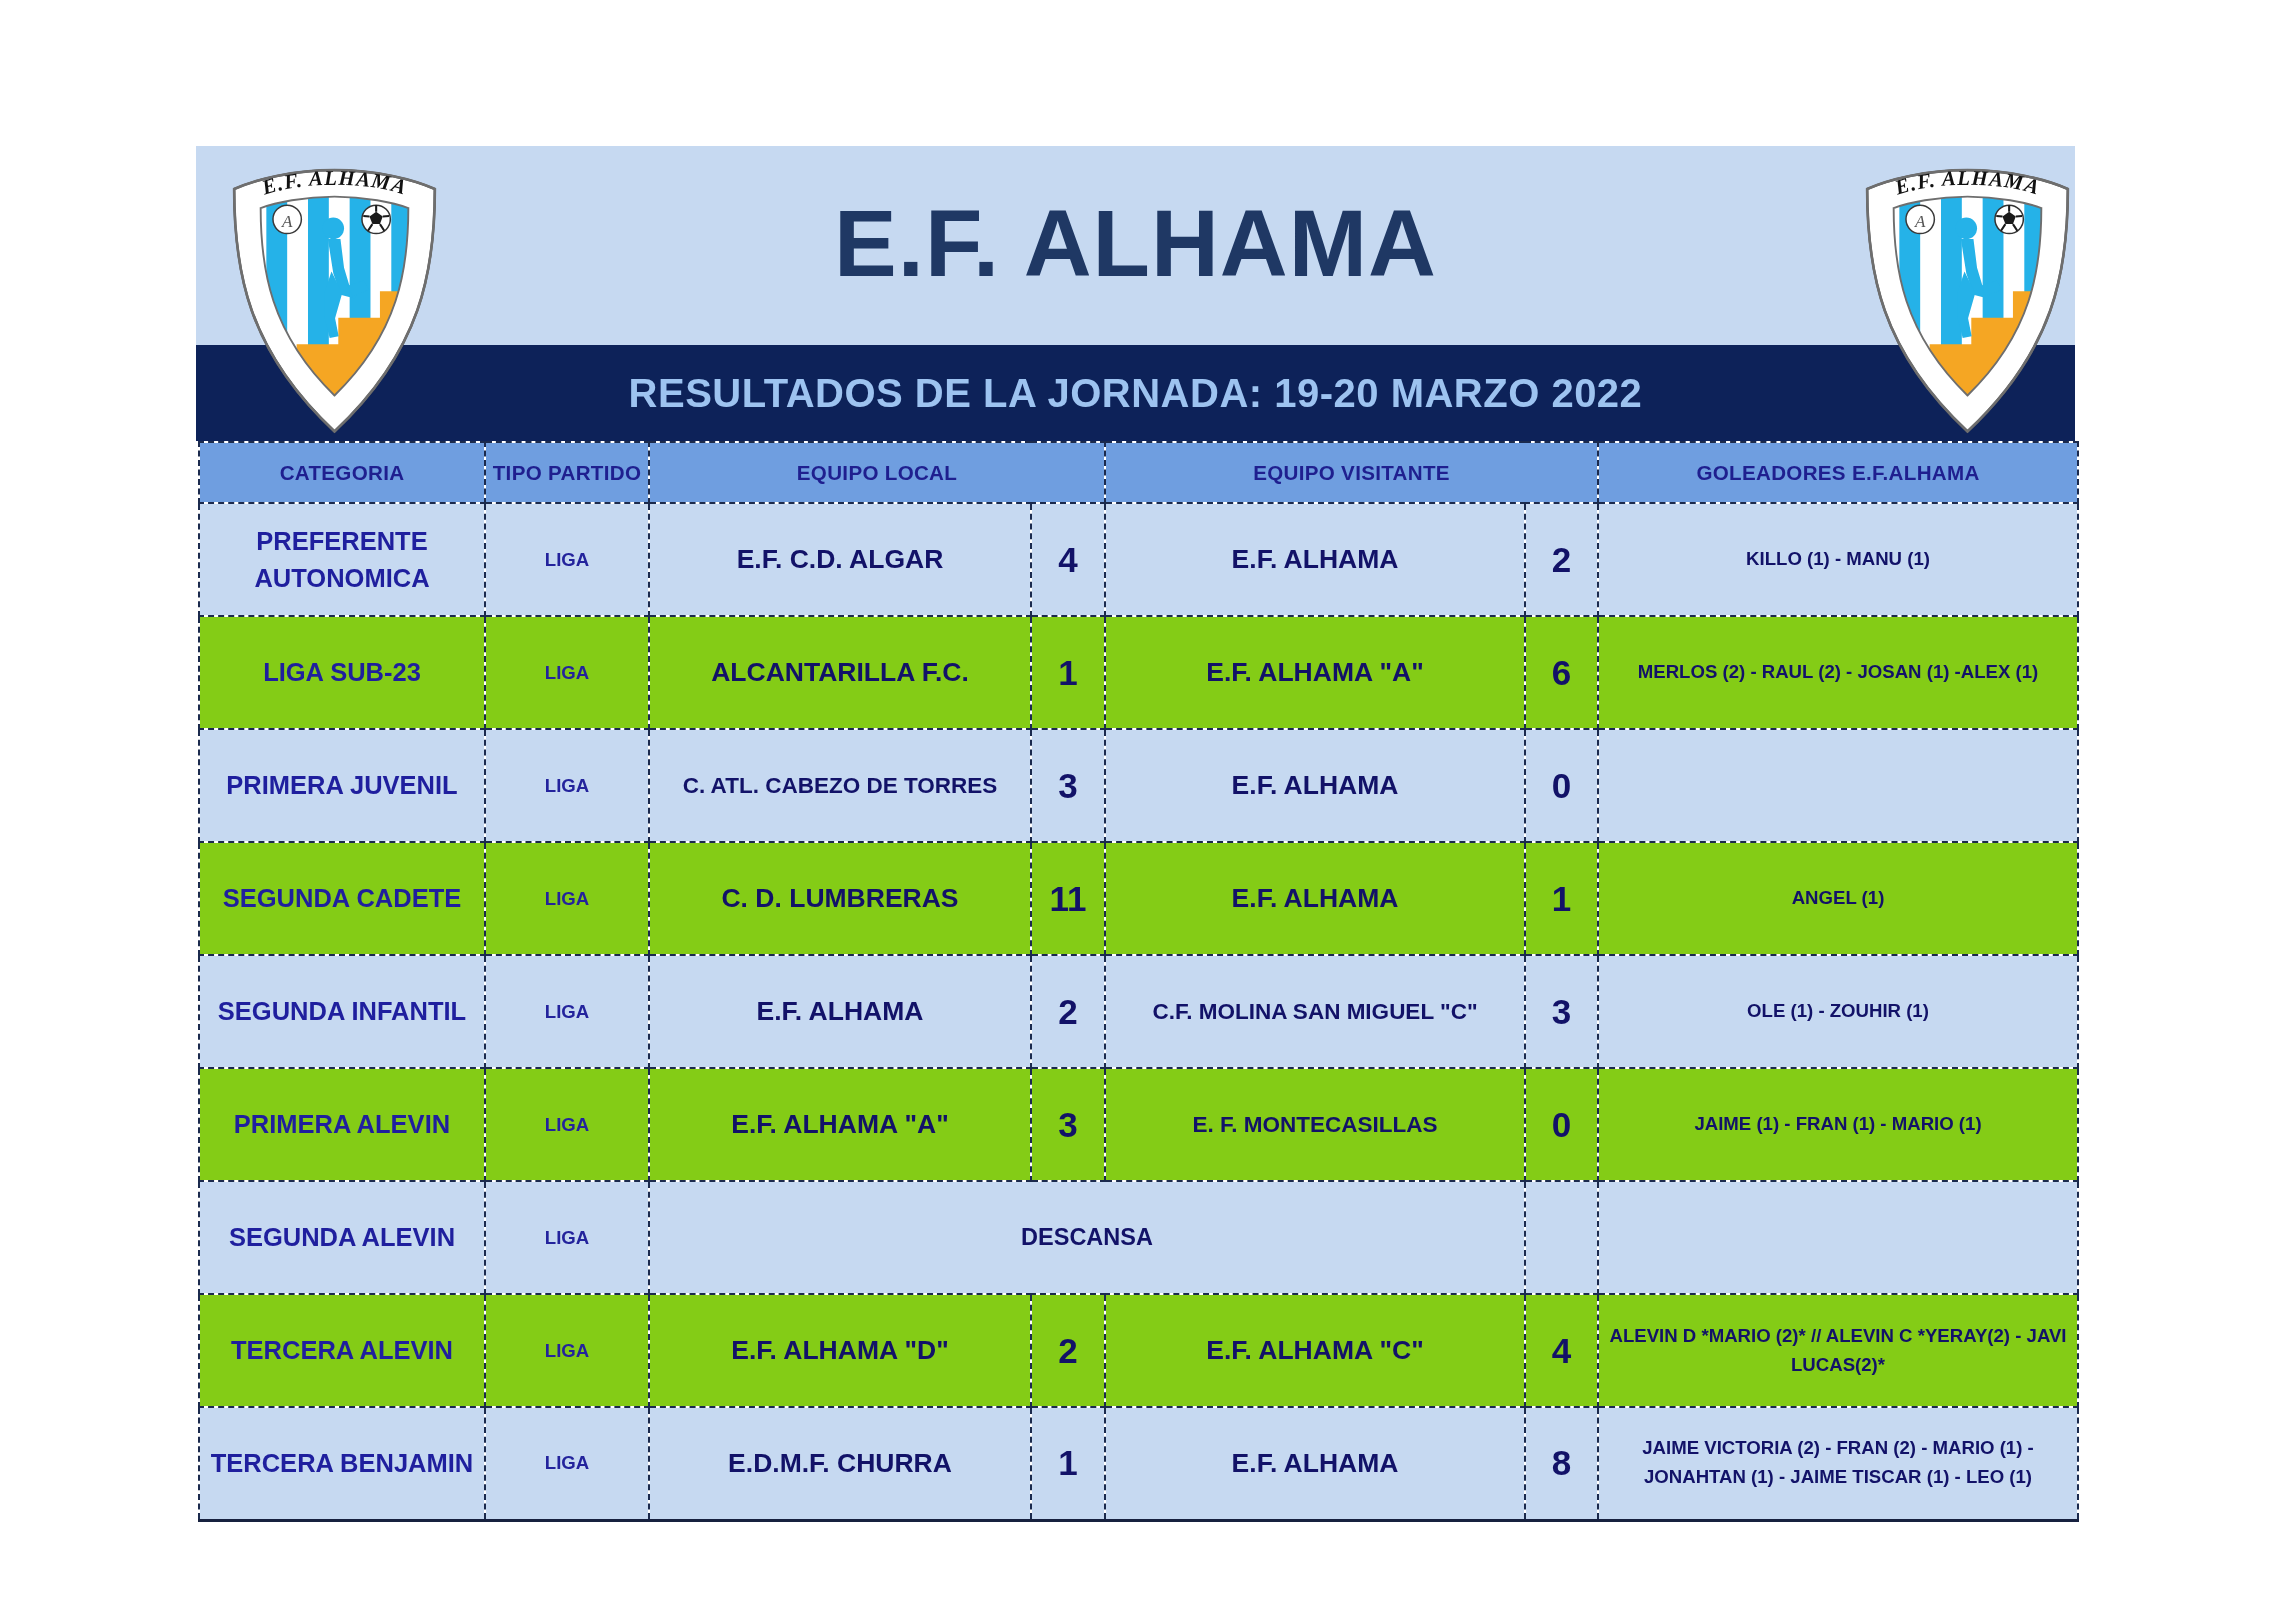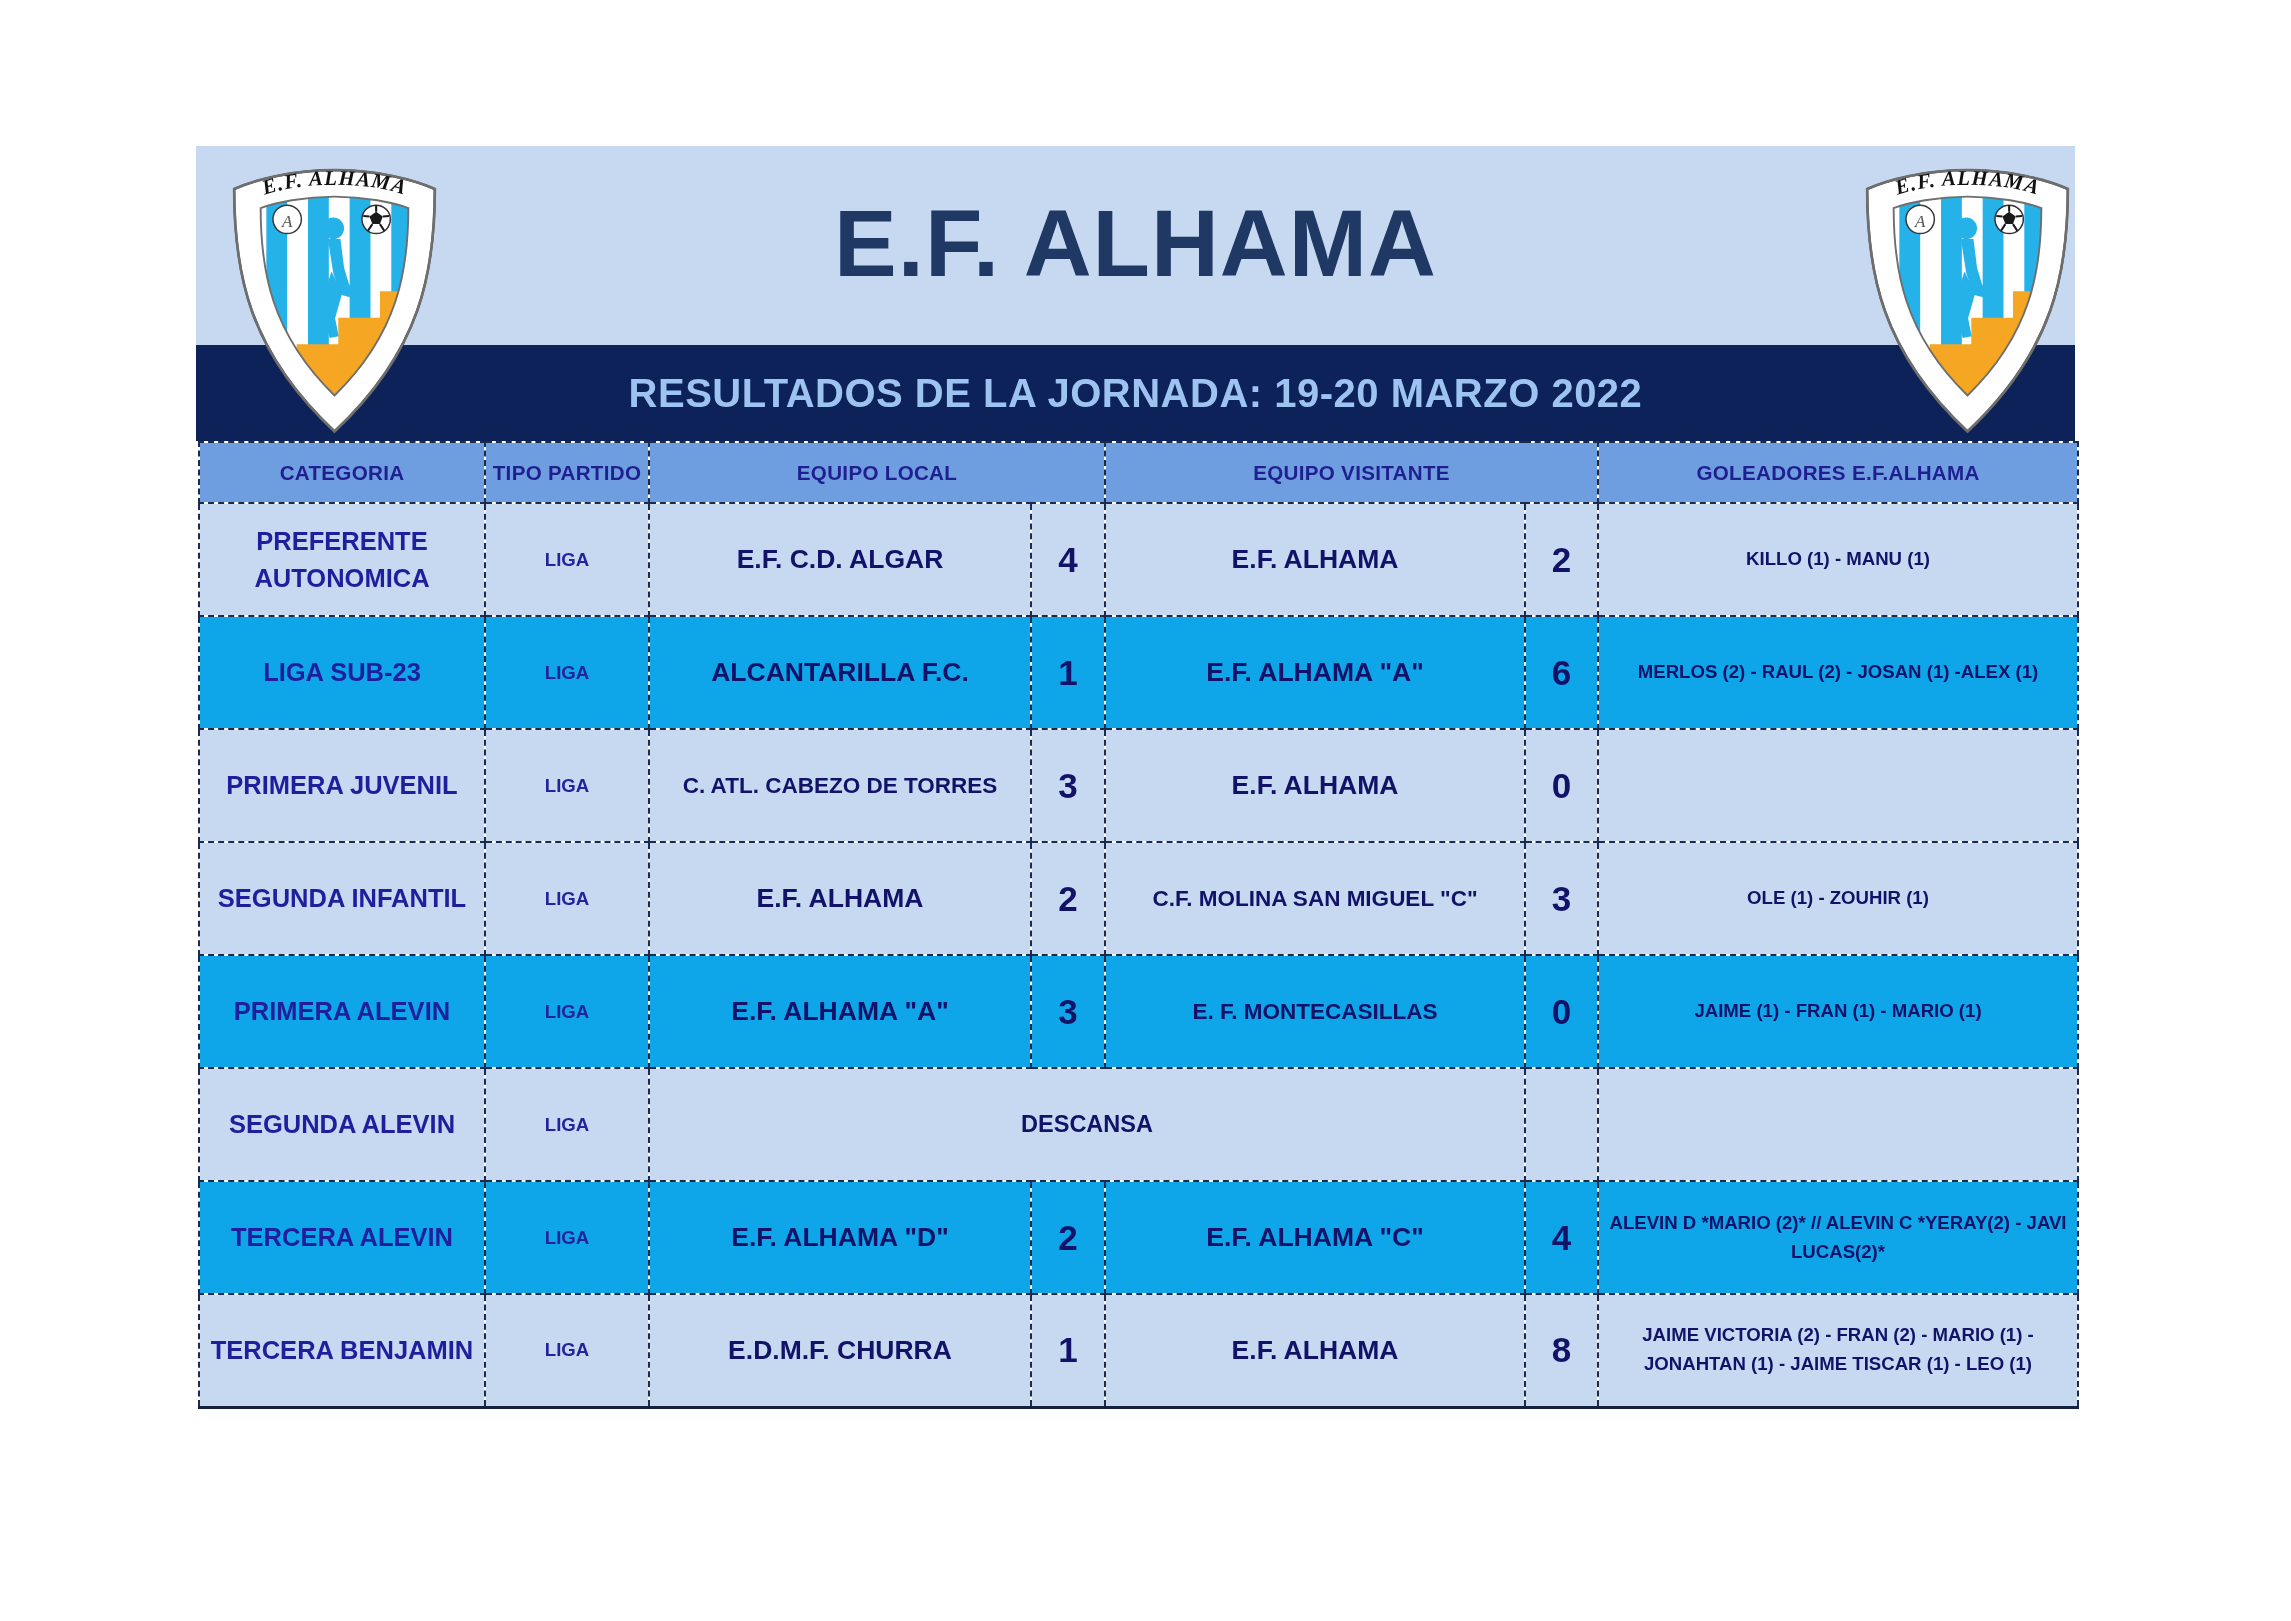--- a/index.html
+++ b/index.html
@@ -100,21 +100,21 @@
     height: 61px;
     font-size: 20.6px;
     font-weight: bold;
     letter-spacing: 0.3px;
     color: #1d28a0;
     border-top: 2.9px solid #0d2259;
     border-bottom: 2.9px solid #0d2259;
   }
   tbody tr { height: 113px; }
   tbody tr.light td { background: #c6d9f1; }
-  tbody tr.dark  td { background: #0ea5e9; }
+  tbody tr.dark  td { background: #84cc16; }
 
   td.cat {
     font-size: 25.5px;
     font-weight: bold;
     line-height: 1.45;
     color: #1f1f9e;
   }
   td.tipo {
     font-size: 18.6px;
     font-weight: bold;
@@ -283,20 +283,29 @@
         </tr>
         <tr class="light">
           <td class="cat">PRIMERA JUVENIL</td>
           <td class="tipo">LIGA</td>
           <td class="team small">C. ATL. CABEZO DE TORRES</td>
           <td class="goals">3</td>
           <td class="team">E.F. ALHAMA</td>
           <td class="goals">0</td>
           <td class="scorers"></td>
         </tr>
+        <tr class="dark">
+          <td class="cat">SEGUNDA CADETE</td>
+          <td class="tipo">LIGA</td>
+          <td class="team">C. D. LUMBRERAS</td>
+          <td class="goals">11</td>
+          <td class="team">E.F. ALHAMA</td>
+          <td class="goals">1</td>
+          <td class="scorers">ANGEL (1)</td>
+        </tr>
         <tr class="light">
           <td class="cat">SEGUNDA INFANTIL</td>
           <td class="tipo">LIGA</td>
           <td class="team">E.F. ALHAMA</td>
           <td class="goals">2</td>
           <td class="team small">C.F. MOLINA SAN MIGUEL "C"</td>
           <td class="goals">3</td>
           <td class="scorers">OLE (1) - ZOUHIR (1)</td>
         </tr>
         <tr class="dark">

